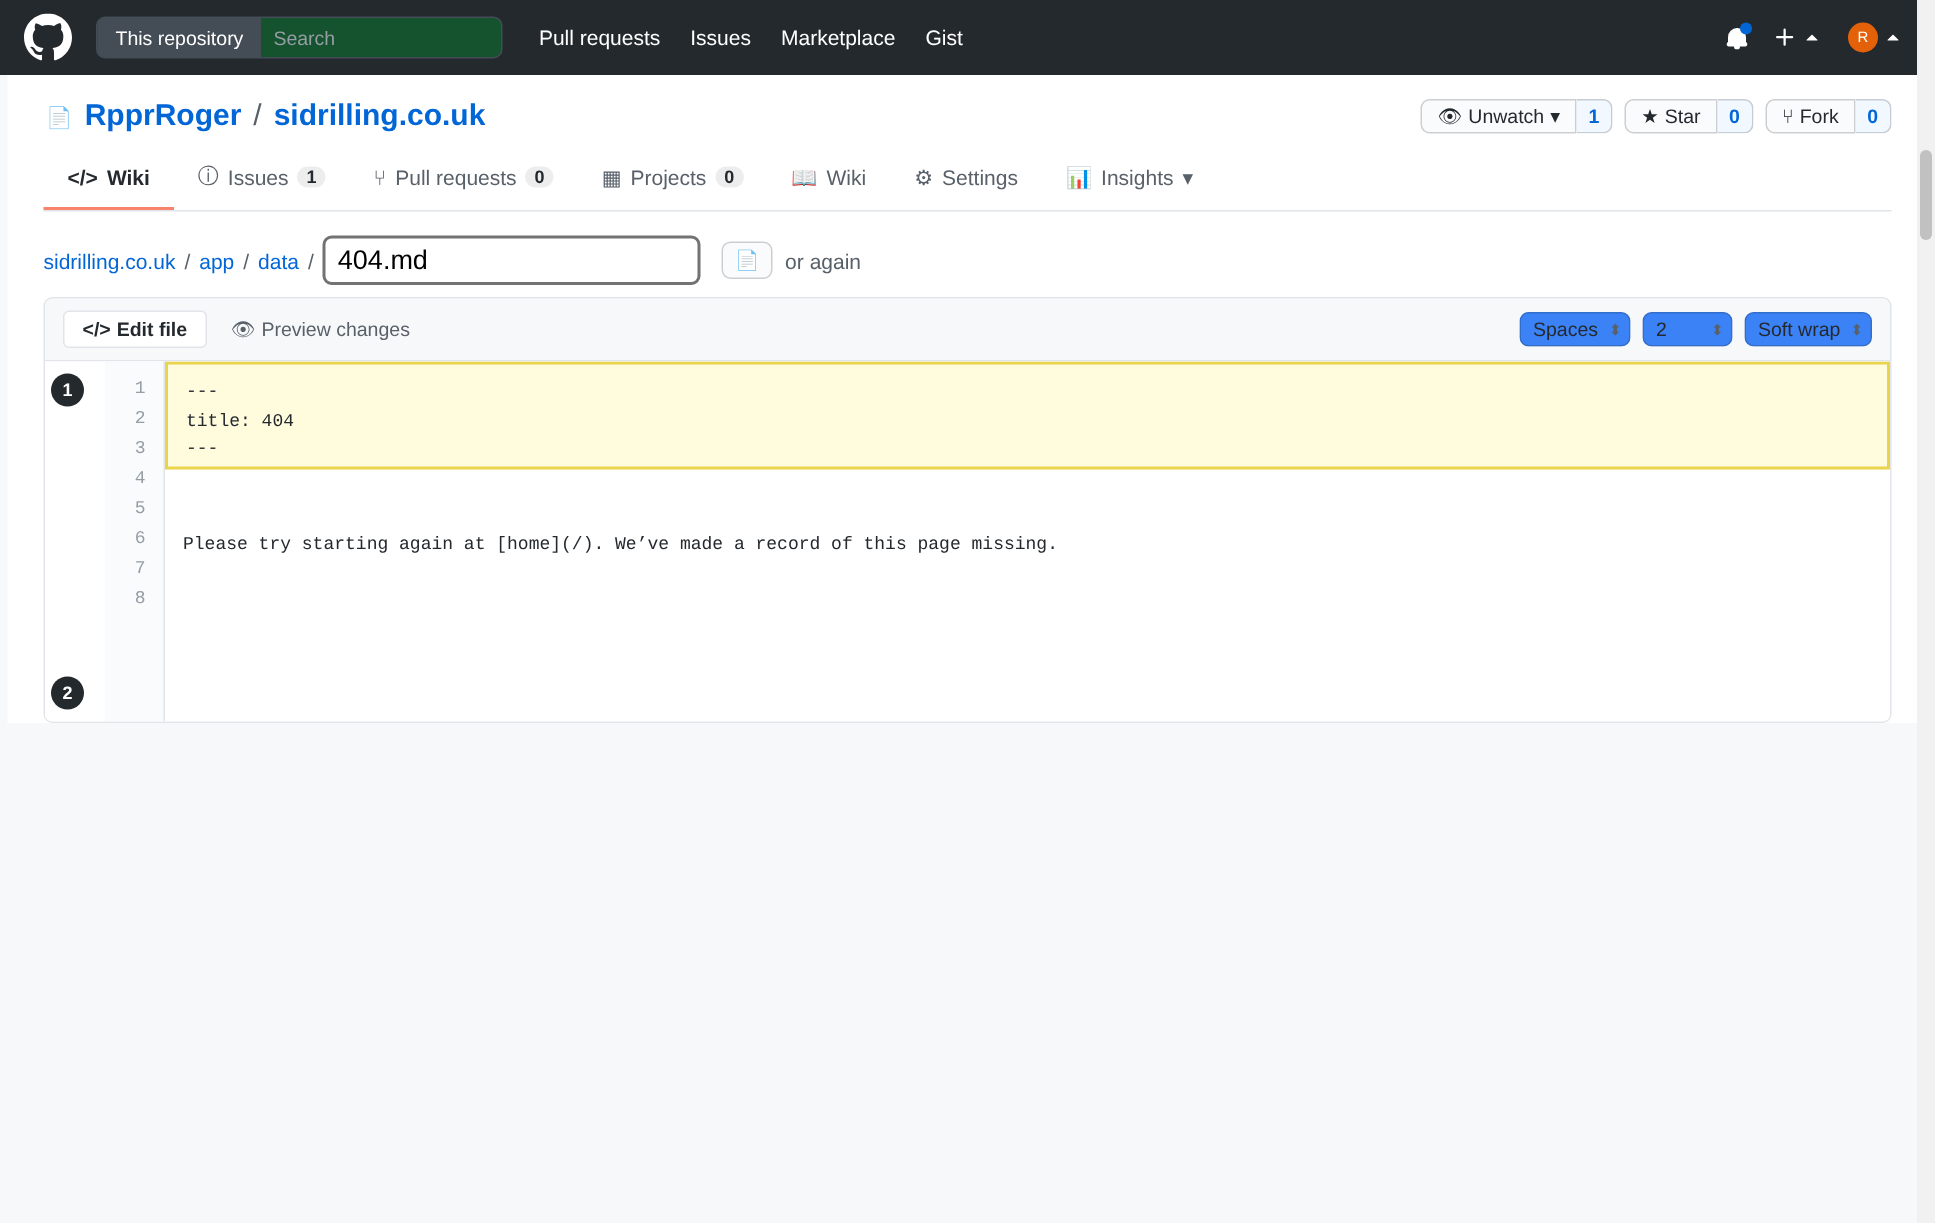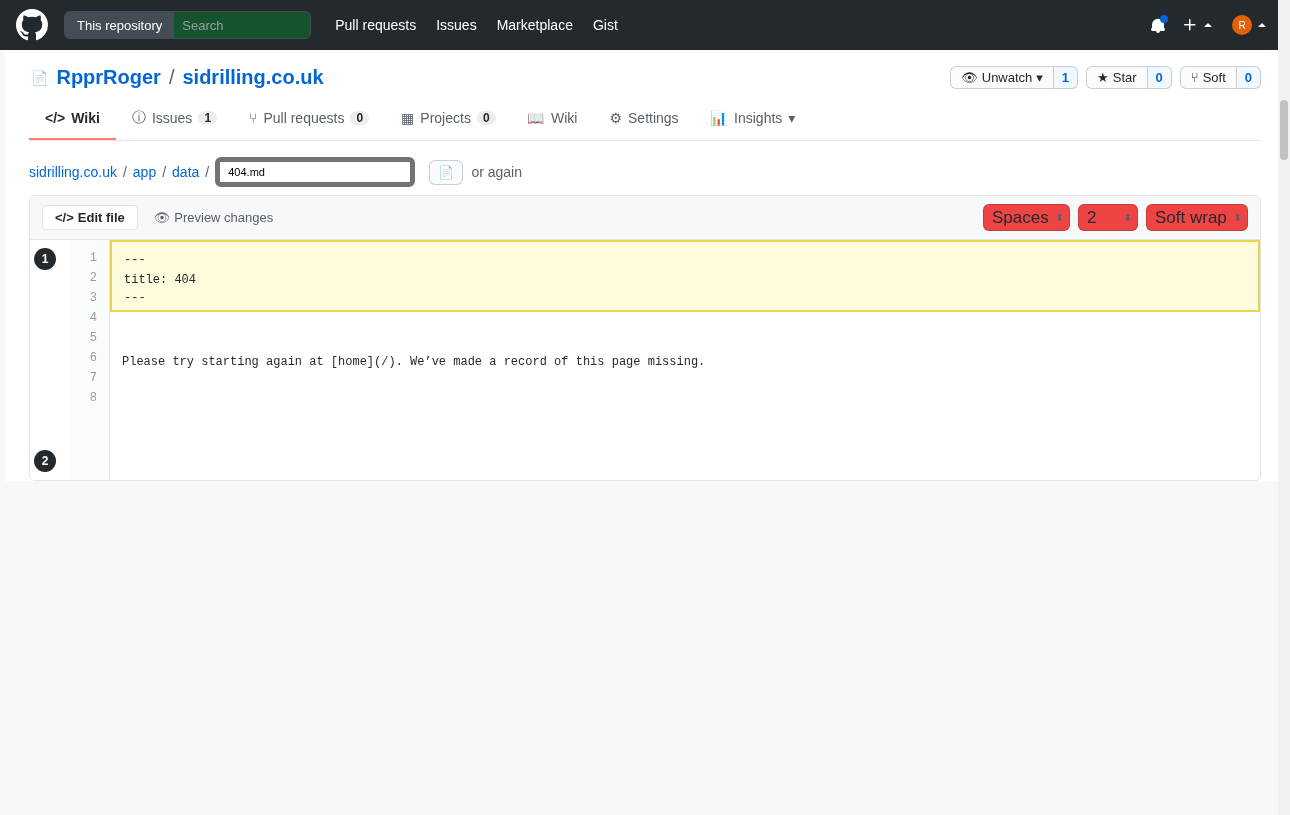--- a/index.html
+++ b/index.html
@@ -4,21 +4,21 @@
   <style>
     * { box-sizing: border-box; margin: 0; padding: 0; }
     body { font-family: -apple-system, BlinkMacSystemFont, "Segoe UI", Helvetica, Arial, sans-serif; font-size: 14px; background: #f6f8fa; color: #24292e; }
 
     
     .header { background: #24292e; height: 50px; display: flex; align-items: center; padding: 0 16px; gap: 16px; position: relative; }
     .header-logo { width: 32px; height: 32px; flex-shrink: 0; }
     .header-logo svg { fill: white; }
     .repo-selector { display: flex; align-items: center; gap: 0; background: #14532d; border: 1px solid #444d56; border-radius: 6px; overflow: hidden; height: 28px; }
     .repo-label { color: #fff; padding: 0 12px; font-size: 13px; background: #444d56; height: 100%; display: flex; align-items: center; cursor: pointer; white-space: nowrap; }
-    .search-input { background: transparent; border: none; outline: none; color: #fff; padding: 0 8px; font-size: 13px; width: 136px; }
+    .search-input { background: transparent; border: none; outline: none; color: #fff; padding: 0 8px; font-size: 13px; width: 160px; }
     .search-input::placeholder { color: #959da5; }
     .header-nav { display: flex; align-items: center; gap: 20px; margin-left: 8px; }
     .header-nav a { color: #fff; text-decoration: none; font-size: 14px; font-weight: 500; white-space: nowrap; }
     .header-spacer { flex: 1; }
     .header-icons { display: flex; align-items: center; gap: 8px; }
     .header-icon-btn { background: none; border: none; cursor: pointer; color: #fff; display: flex; align-items: center; gap: 2px; padding: 4px; font-size: 14px; }
     .avatar-circle { width: 20px; height: 20px; border-radius: 50%; background: #e36209; display: inline-flex; align-items: center; justify-content: center; color: #fff; font-size: 10px; }
 
     
     .main-container { background: #fff; max-width: 1280px; margin: 0 auto; padding: 0 24px; }
@@ -38,33 +38,33 @@
     
     .tabs { display: flex; align-items: center; border-bottom: 1px solid #e1e4e8; margin-top: 8px; }
     .tab { padding: 12px 16px; font-size: 14px; color: #586069; text-decoration: none; display: flex; align-items: center; gap: 6px; cursor: pointer; border-bottom: 2px solid transparent; margin-bottom: -1px; white-space: nowrap; }
     .tab.active { color: #24292e; font-weight: 600; border-bottom-color: #f9826c; }
     .tab-badge { background: rgba(27,31,35,0.08); border-radius: 20px; padding: 0 6px; font-size: 12px; color: #24292e; font-weight: 600; }
 
     
     .breadcrumb { padding: 16px 0 8px 0; display: flex; align-items: center; gap: 6px; font-size: 14px; }
     .breadcrumb a { color: #0366d6; text-decoration: none; }
     .breadcrumb span { color: #586069; }
-    .filename-input { border: 5px solid #737373; border-radius: 6px; padding: 4px 8px; font-size: 11px; outline: none; min-width: 200px; }
+    .filename-input { border: 2px solid #737373; border-radius: 6px; padding: 4px 8px; font-size: 18px; outline: none; min-width: 200px; }
     .breadcrumb-actions { display: flex; align-items: center; gap: 8px; margin-left: 8px; }
     .breadcrumb-icon-btn { background: #fafbfc; border: 1px solid rgba(27,31,35,0.2); border-radius: 6px; padding: 4px 8px; cursor: pointer; color: #586069; font-size: 13px; }
     .cancel-link { color: #0366d6; text-decoration: none; font-size: 14px; cursor: pointer; }
 
     
     .editor-container { border: 1px solid #e1e4e8; border-radius: 6px; overflow: hidden; margin-bottom: 24px; }
     .editor-toolbar { display: flex; align-items: center; justify-content: space-between; background: #f6f8fa; border-bottom: 1px solid #e1e4e8; padding: 8px 12px; }
     .editor-tabs { display: flex; align-items: center; gap: 4px; }
     .editor-tab { padding: 4px 12px; font-size: 13px; color: #586069; cursor: pointer; border-radius: 4px; display: flex; align-items: center; gap: 4px; }
     .editor-tab.active { background: #fff; color: #24292e; border: 1px solid #e1e4e8; font-weight: 600; }
     .editor-toolbar-right { display: flex; align-items: center; gap: 8px; }
-    .toolbar-select { background: #ef4444; border: 1px solid rgba(27,31,35,0.2); border-radius: 6px; padding: 3px 8px; font-size: 17px; color: #24292e; cursor: pointer; appearance: none; -webkit-appearance: none; padding-right: 20px; position: relative; }
+    .toolbar-select { background: #3b82f6; border: 1px solid rgba(27,31,35,0.2); border-radius: 6px; padding: 3px 8px; font-size: 13px; color: #24292e; cursor: pointer; appearance: none; -webkit-appearance: none; padding-right: 20px; position: relative; }
     .select-wrapper { position: relative; display: inline-flex; align-items: center; }
     .select-wrapper::after { content: "⬍"; position: absolute; right: 6px; font-size: 10px; color: #586069; pointer-events: none; }
     .toolbar-select-sm { width: 60px; }
 
     
     .code-editor { display: flex; background: #fff; min-height: 200px; }
     .line-numbers { padding: 8px 0; background: #fafbfc; border-right: 1px solid #e1e4e8; min-width: 40px; text-align: right; }
     .line-num { padding: 0 12px 0 8px; font-family: "SFMono-Regular", Consolas, "Liberation Mono", Menlo, monospace; font-size: 12px; color: #959da5; line-height: 20px; height: 20px; display: block; }
     .code-content { flex: 1; padding: 8px 12px; font-family: "SFMono-Regular", Consolas, "Liberation Mono", Menlo, monospace; font-size: 12px; line-height: 20px; overflow-x: auto; }
     .code-line { height: 20px; display: flex; align-items: center; white-space: pre; }
@@ -146,21 +146,21 @@
       <div class="action-btn-group">
         <button class="action-btn">
           <span>★</span>
           <span>Star</span>
         </button>
         <span class="action-count">0</span>
       </div>
       <div class="action-btn-group">
         <button class="action-btn">
           <span style="font-size:13px;">⑂</span>
-          <span>Soft</span>
+          <span>Fork</span>
         </button>
         <span class="action-count">0</span>
       </div>
     </div>
   </div>
 
   <div class="tabs">
     <a class="tab active" href="#">
       <span>&lt;/&gt;</span>
       <span>Wiki</span>

